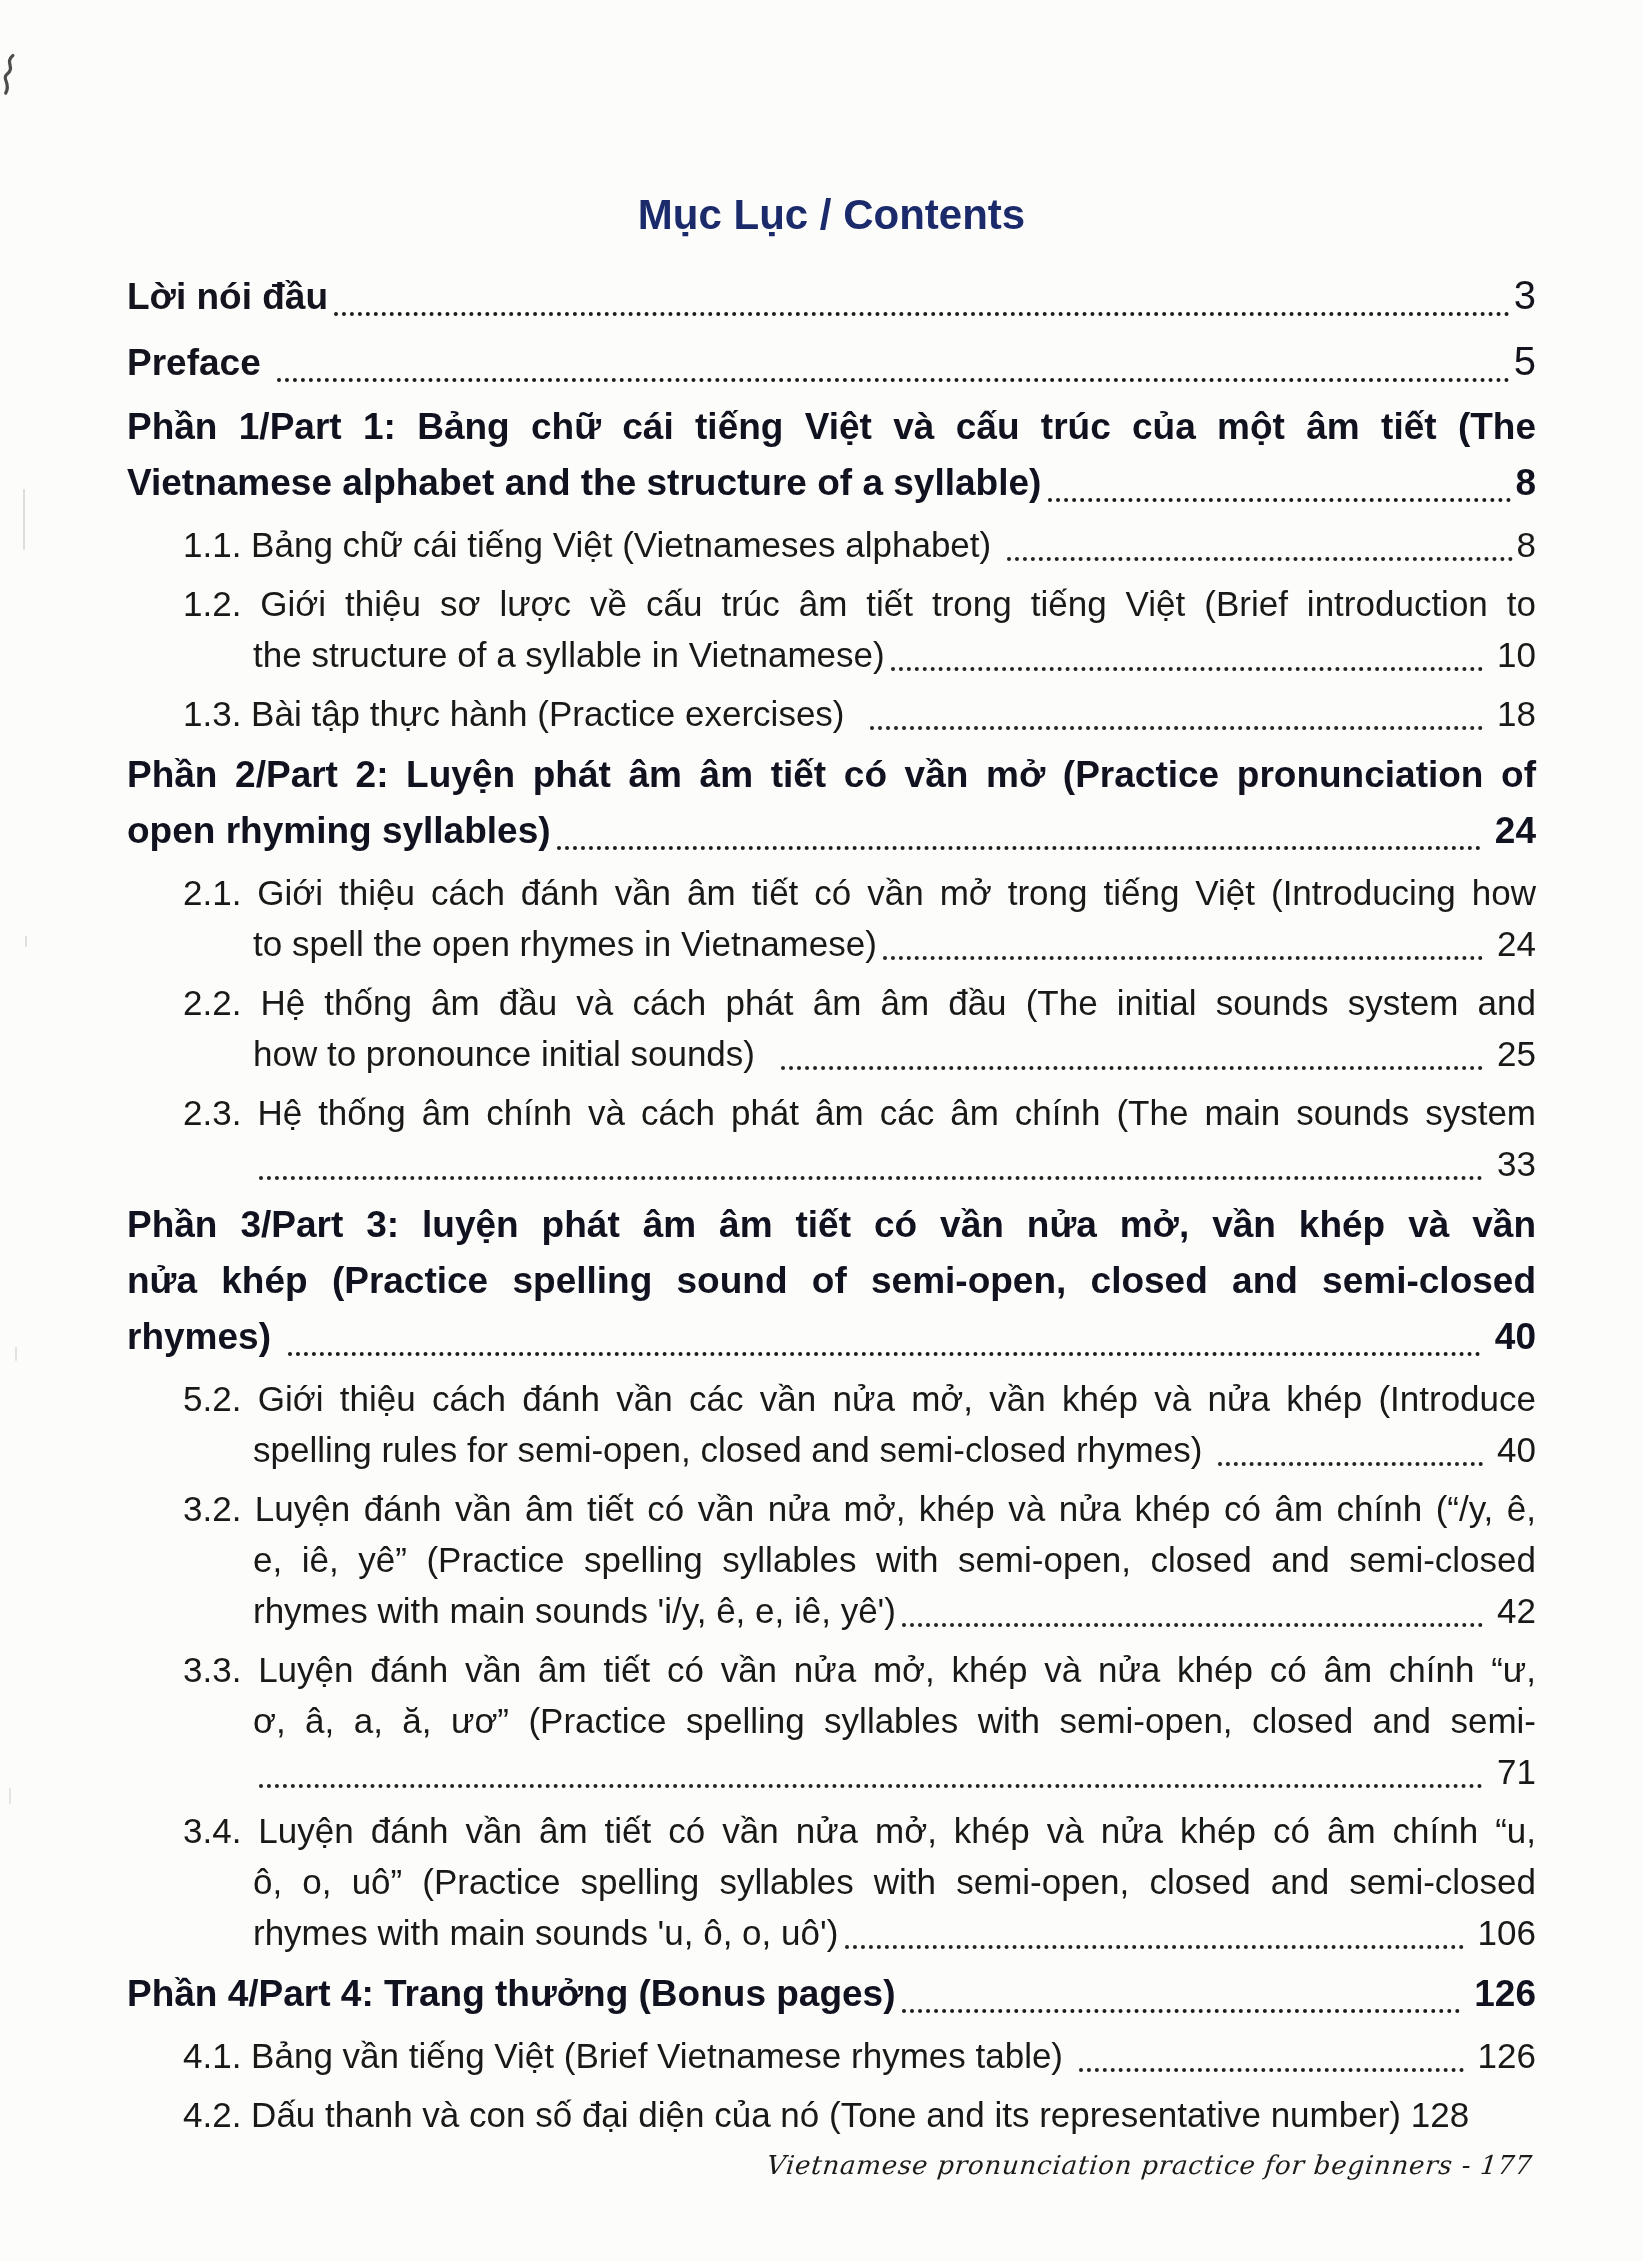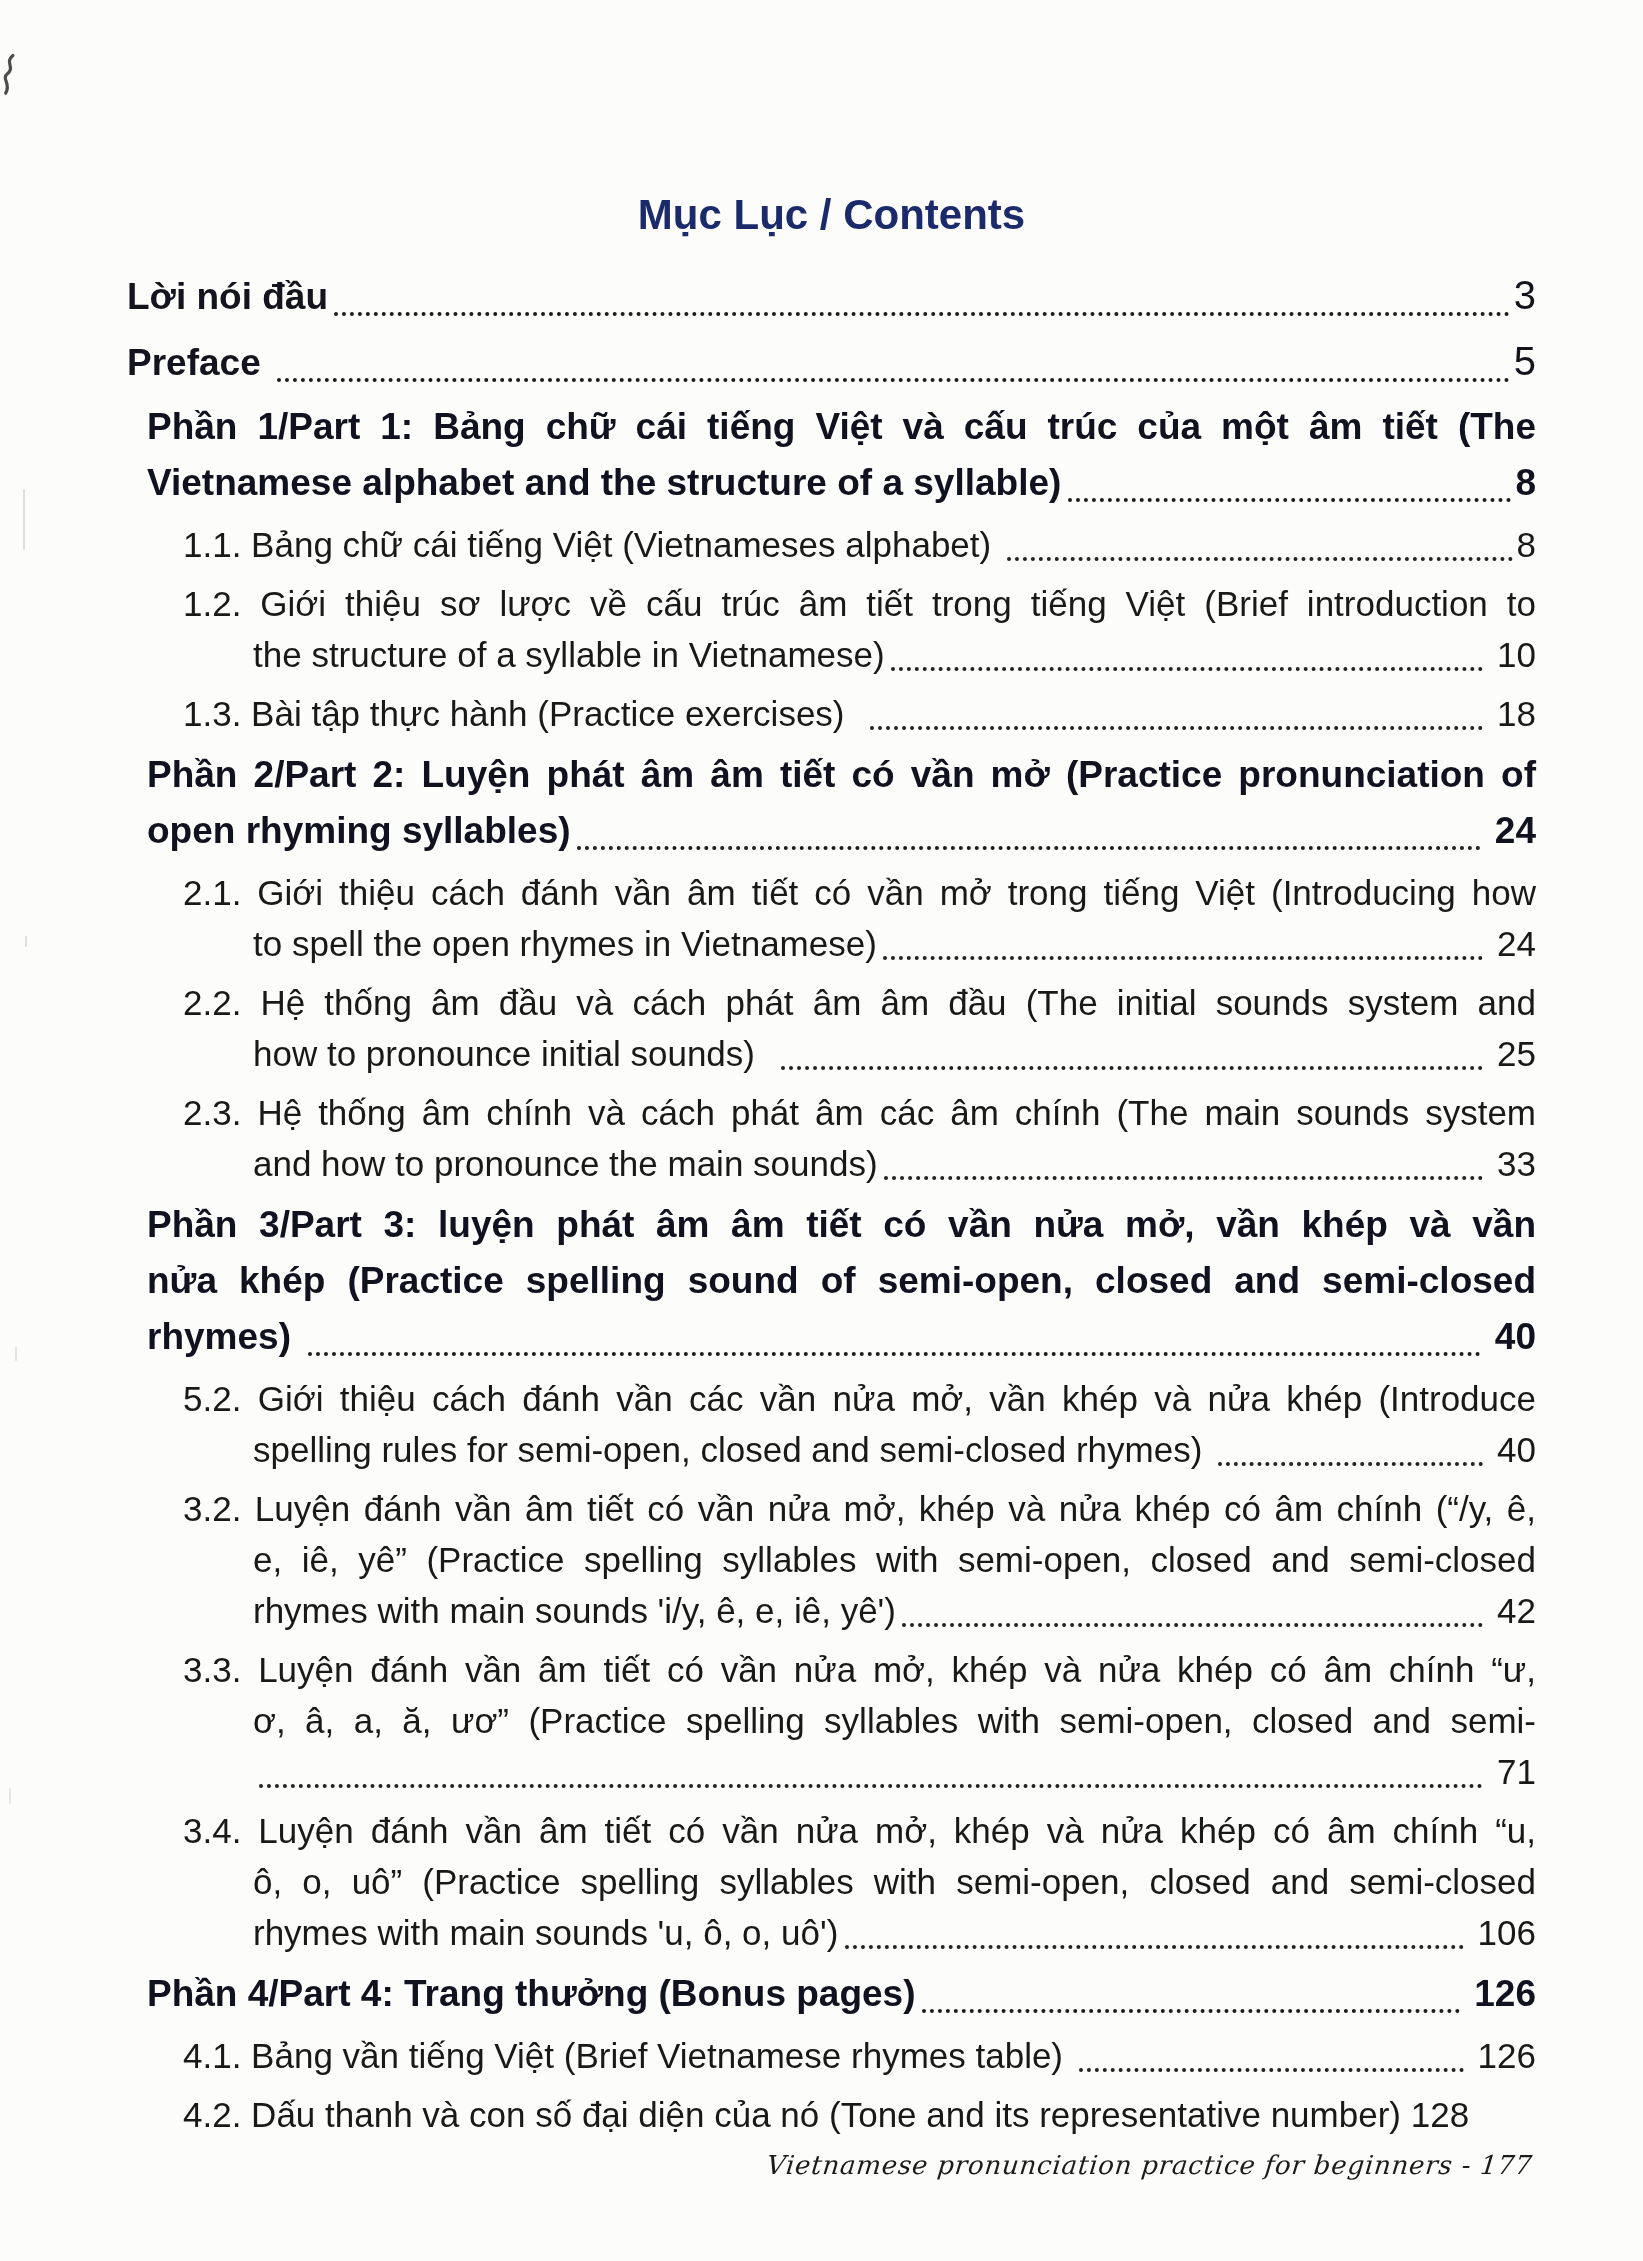--- a/index.html
+++ b/index.html
@@ -20,21 +20,21 @@
   .doc-title{
     text-align:center;
     font-size:42px;
     line-height:51px;
     font-weight:bold;
     color:#1b2a6b;
     margin:0 0 27px 0;
   }
   .entry{margin:0 0 8px 0;}
   .entry.front{font-size:37px;line-height:56px;font-weight:bold;color:#14141e;text-align:center;}
-  .entry.chapter{font-size:37px;line-height:56px;font-weight:bold;color:#11121f;margin-left:20px;}
+  .entry.chapter{font-size:37px;line-height:56px;font-weight:bold;color:#11121f;}
   .entry.sub{font-size:35px;line-height:51px;font-weight:normal;color:#191919;}
   .line{min-height:1em;}
   .line.fill{
     text-align:justify;
     text-align-last:justify;
   }
   .line.last{display:flex;align-items:baseline;}
   .line.last .txt{white-space:pre;flex:0 0 auto;}
   .ind1{padding-left:56px;}
   .ind2{padding-left:126px;}
@@ -146,21 +146,20 @@
           <div class="line ind1 fill">2.2. Hệ thống âm đầu và cách phát âm âm đầu (The initial sounds system and</div>
           <div class="line ind2 last">
             <span class="txt">how to pronounce initial sounds)  </span>
             <span class="leader"></span>
             <span class="page-num"> 25</span>
           </div>
         </div>
         <div class="entry sub">
           <div class="line ind1 fill">2.3. Hệ thống âm chính và cách phát âm các âm chính (The main sounds system</div>
           <div class="line ind2 last">
-            <span class="txt">and how to pronounce the main sounds)</span>
             <span class="leader"></span>
             <span class="page-num"> 33</span>
           </div>
         </div>
         <div class="entry chapter">
           <div class="line fill">Phần 3/Part 3: luyện phát âm âm tiết có vần nửa mở, vần khép và vần</div>
           <div class="line fill">nửa khép (Practice spelling sound of semi-open, closed and semi-closed</div>
           <div class="line last">
             <span class="txt">rhymes) </span>
             <span class="leader"></span>

